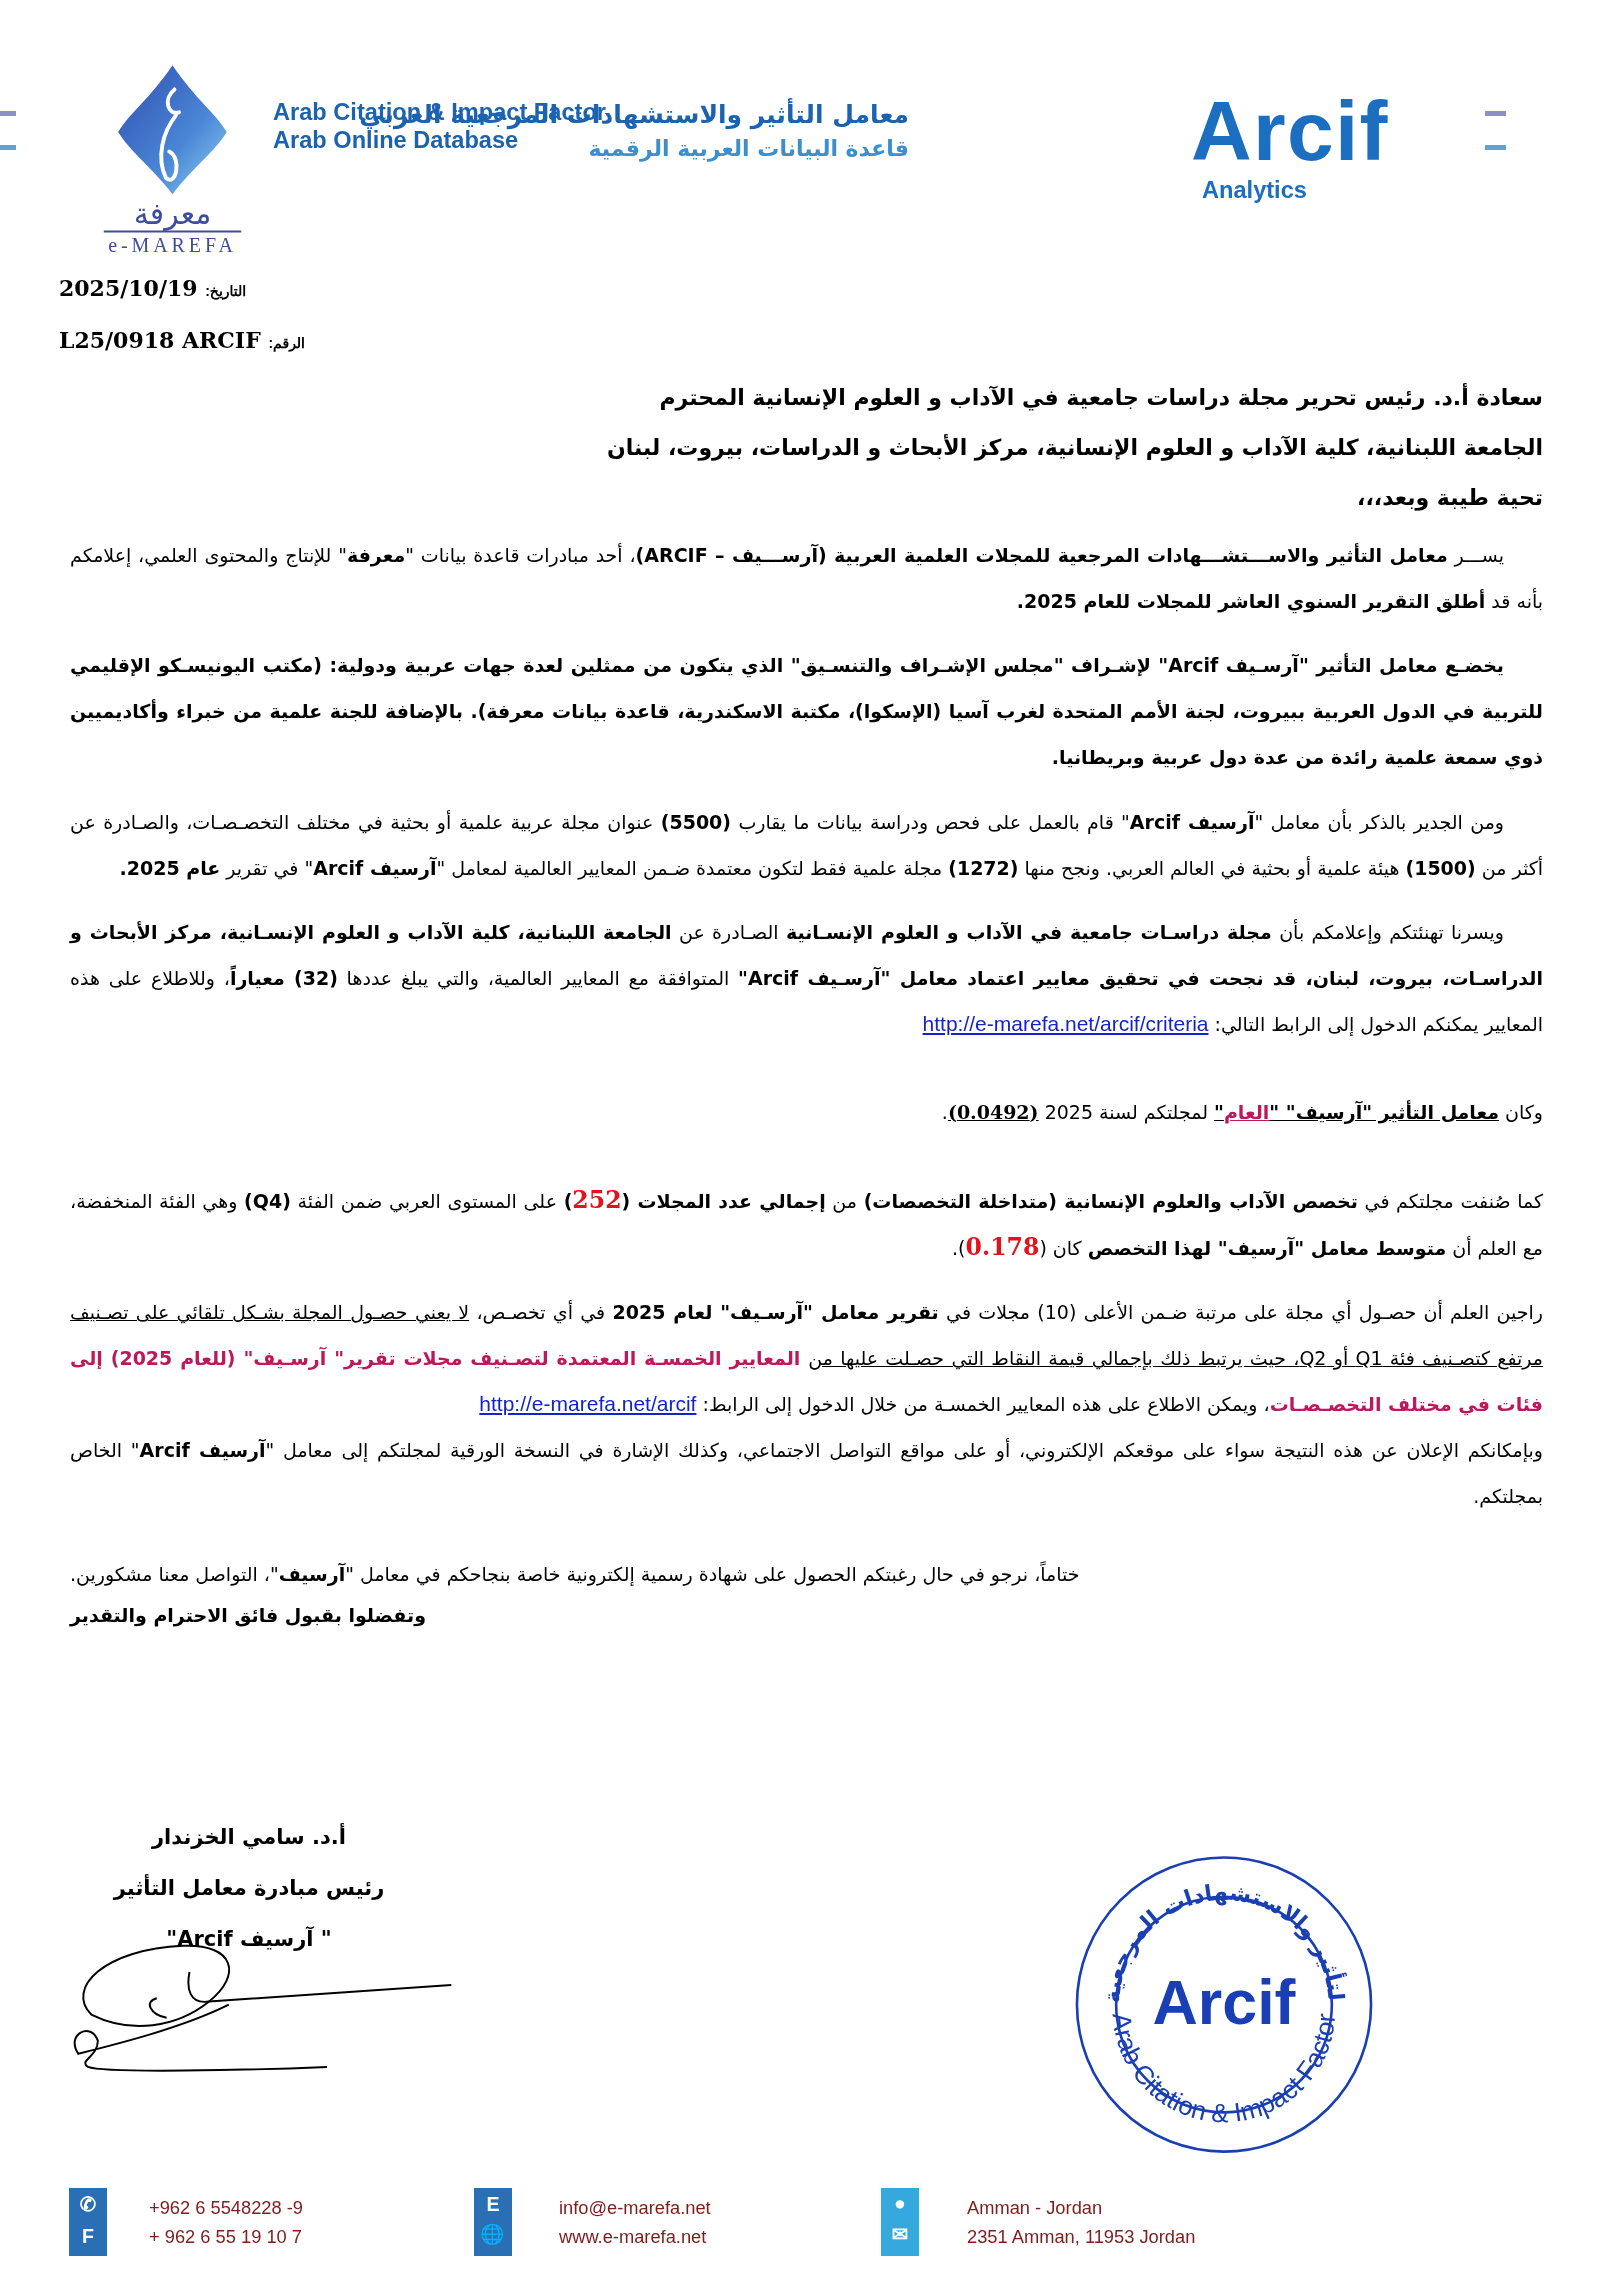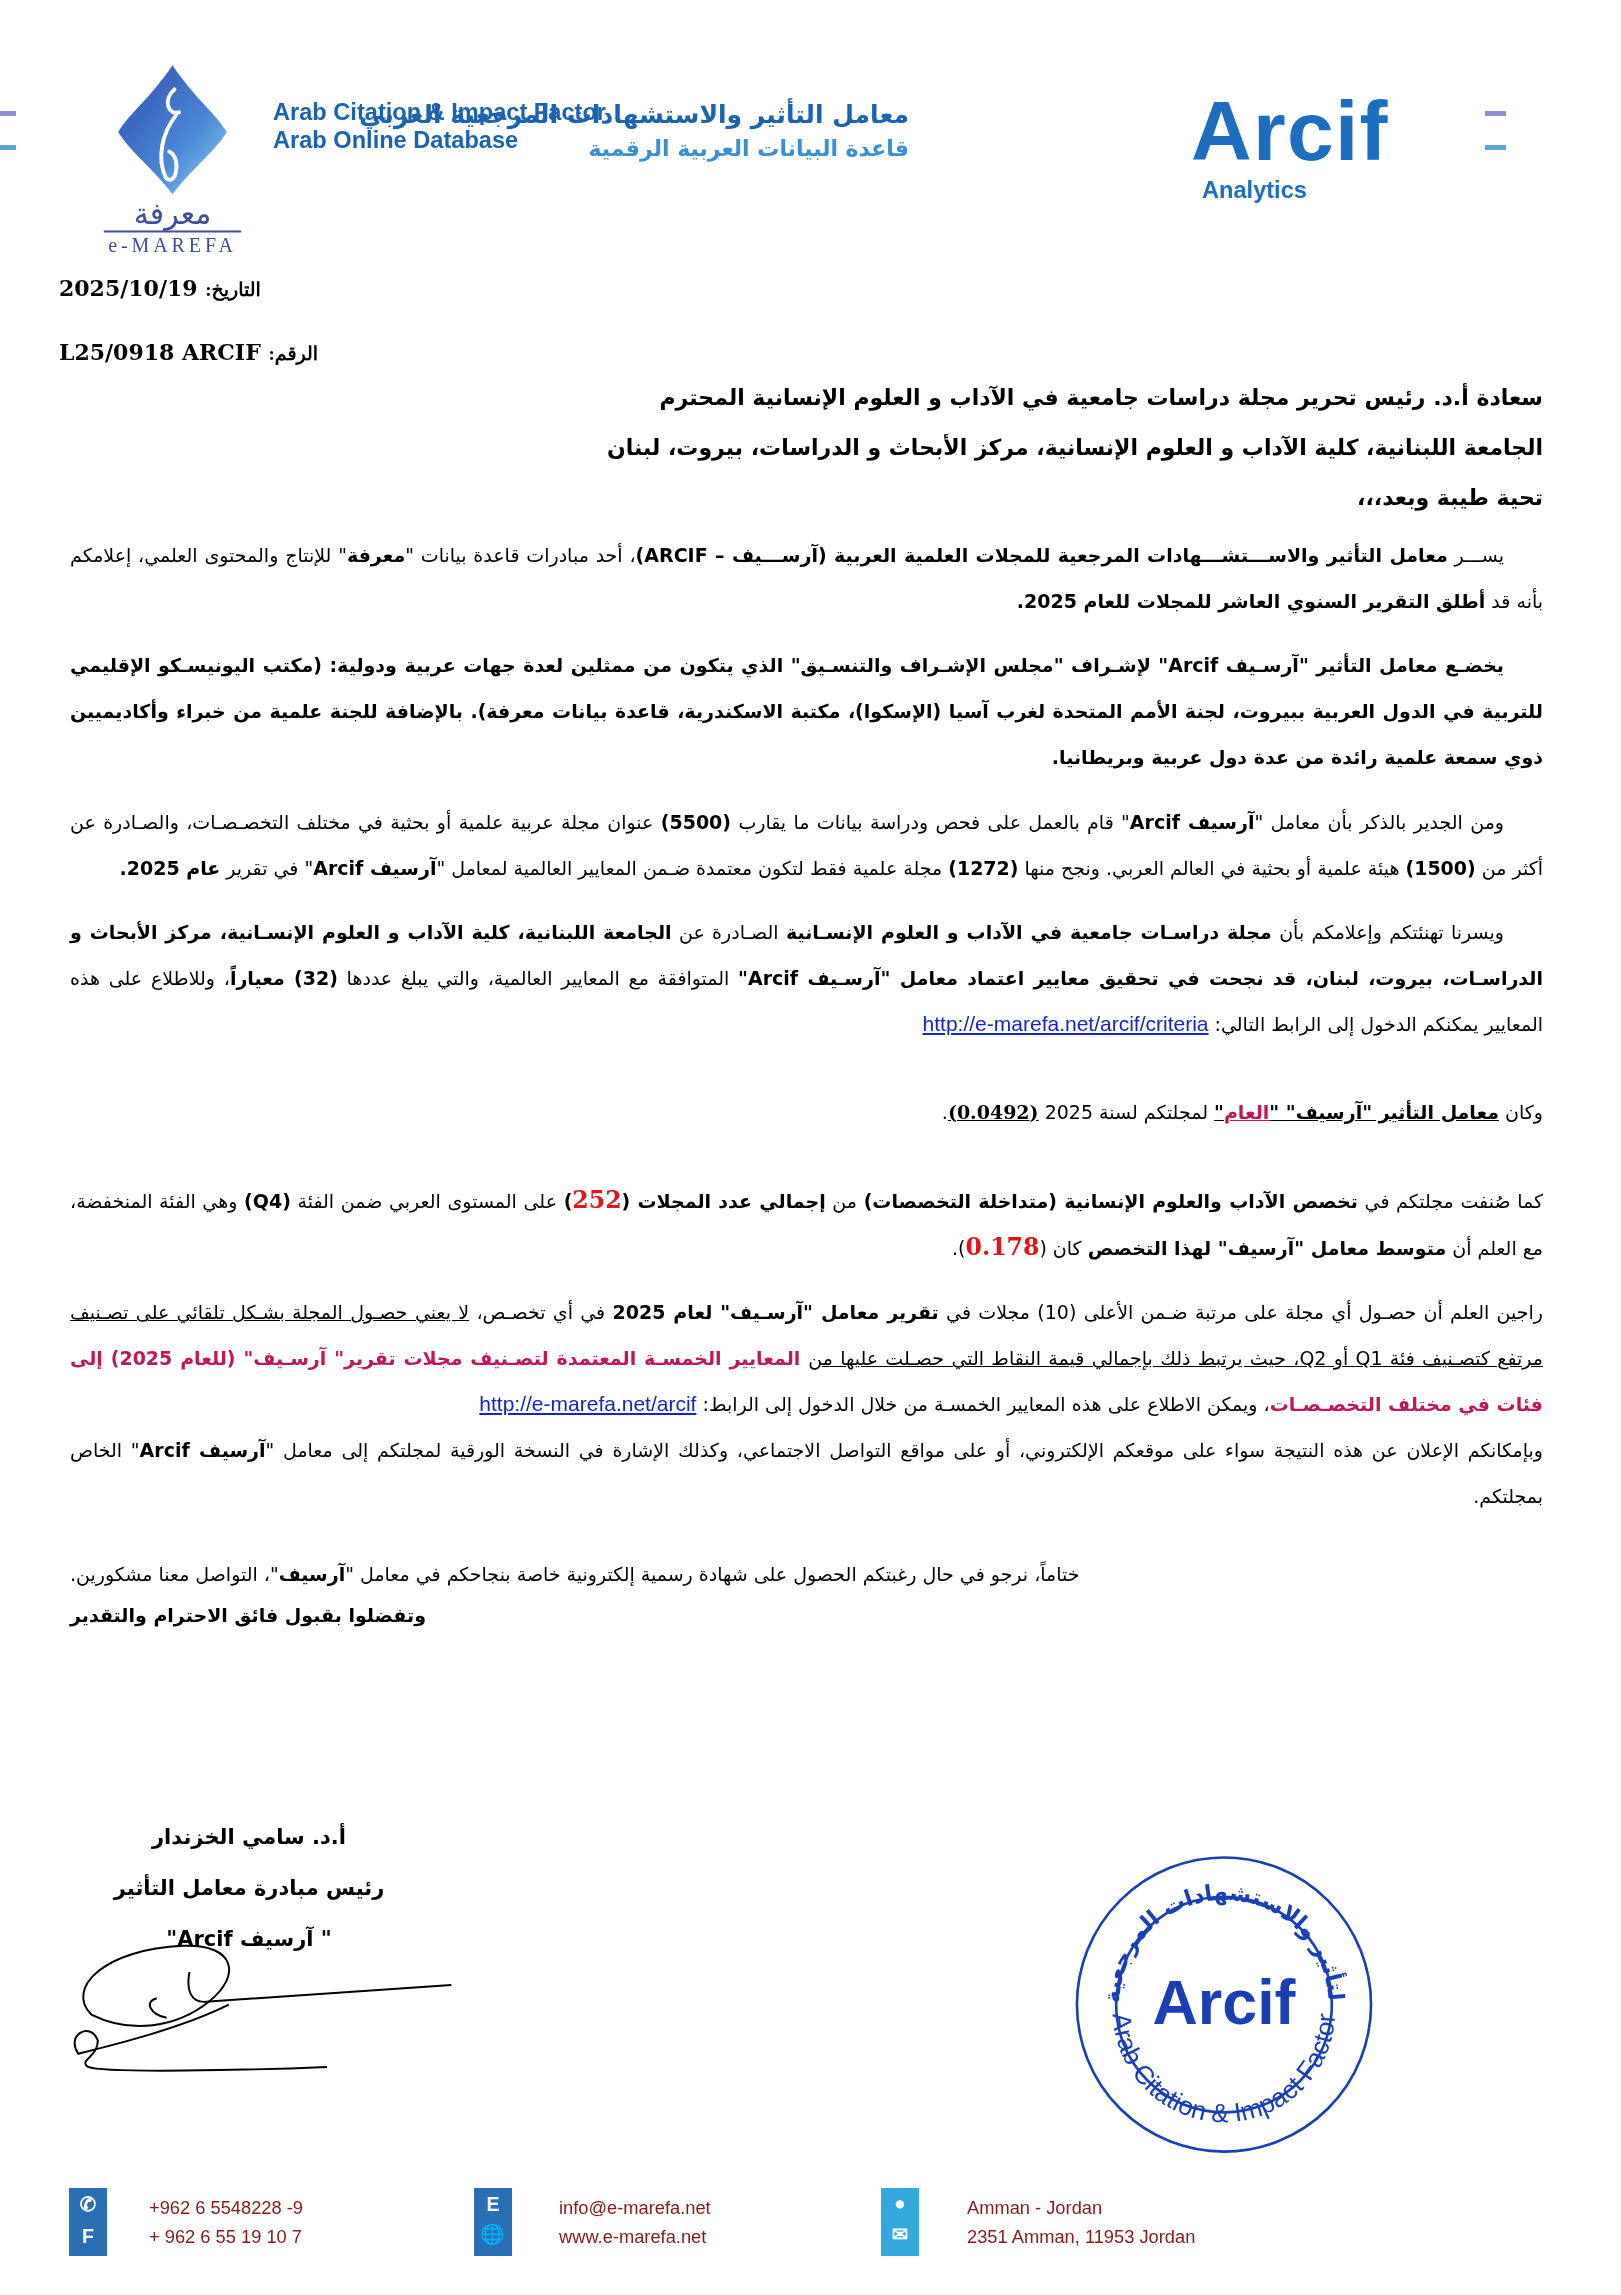--- a/index.html
+++ b/index.html
@@ -16,21 +16,21 @@
             font-weight:bold; font-size:25px; line-height:34px; direction:rtl; text-align:right; }
   .hdr-ar .sub { color:#3a8fd0; font-size:22px; }
   .arcif-logo { left:1191px; top:92px; }
   .arcif-word { font-family:"Liberation Sans", sans-serif; font-weight:bold; font-size:84px;
                 color:#1c6fc0; letter-spacing:1.3px; line-height:79px; }
   .analytics { left:1202px; top:177px; color:#1c6fc0; font-family:"Liberation Sans", sans-serif;
                font-weight:bold; font-size:23.6px; }
 
   
   .meta { left:59px; direction:rtl; font-family:"DejaVu Serif", serif; font-weight:bold; font-size:22px; }
-  .meta .lbl { font-family:Liberation Serif, serif; font-size:19px; }
+  .meta .lbl { font-family:Liberation Sans, sans-serif; font-size:14px; }
 
   
   .content { position:absolute; left:64px; right:79px; direction:rtl; text-align:justify;
              font-family:"DejaVu Sans", sans-serif; font-size:19px; line-height:46px;margin-left:6px; }
   .content p { margin:0; }
   .b { font-weight:bold; }
   .addr { font-weight:bold; font-size:22px; line-height:50px; text-align:right; }
   .blue { color:#be185d; font-weight:bold; }
   .red { color:#e0141a; font-family:"DejaVu Serif", serif; font-weight:bold; font-size:23.6px; }
   .link { color:#1523c8; text-decoration:underline; font-family:"Liberation Sans", sans-serif; font-size:21px; direction:ltr; unicode-bidi:embed; }
@@ -88,21 +88,21 @@
 
 <div class="abs arcif-logo">
   <span class="arcif-word">Arcif</span>
 </div>
 <div class="abs analytics">Analytics</div>
 
 <div class="abs meta" style="top:275px;">
   <span class="lbl">التاريخ:</span>
   <span style="direction:ltr;unicode-bidi:embed;">2025/10/19</span>
 </div>
-<div class="abs meta" style="top:327px;margin-top:12px;">
+<div class="abs meta" style="top:327px;">
   <span class="lbl">الرقم:</span>
   <span style="direction:ltr;unicode-bidi:embed;">L25/0918 ARCIF</span>
 </div>
 
 <div class="content" style="top:373px;">
   <p class="addr">سعادة أ.د. رئيس تحرير مجلة دراسات جامعية في الآداب و العلوم الإنسانية   المحترم</p>
   <p class="addr">الجامعة اللبنانية، كلية الآداب و العلوم الإنسانية، مركز الأبحاث و الدراسات، بيروت، لبنان</p>
   <p class="addr">تحية طيبة وبعد،،،</p>
 
   <p class="indent" style="margin-top:9.2px;">

